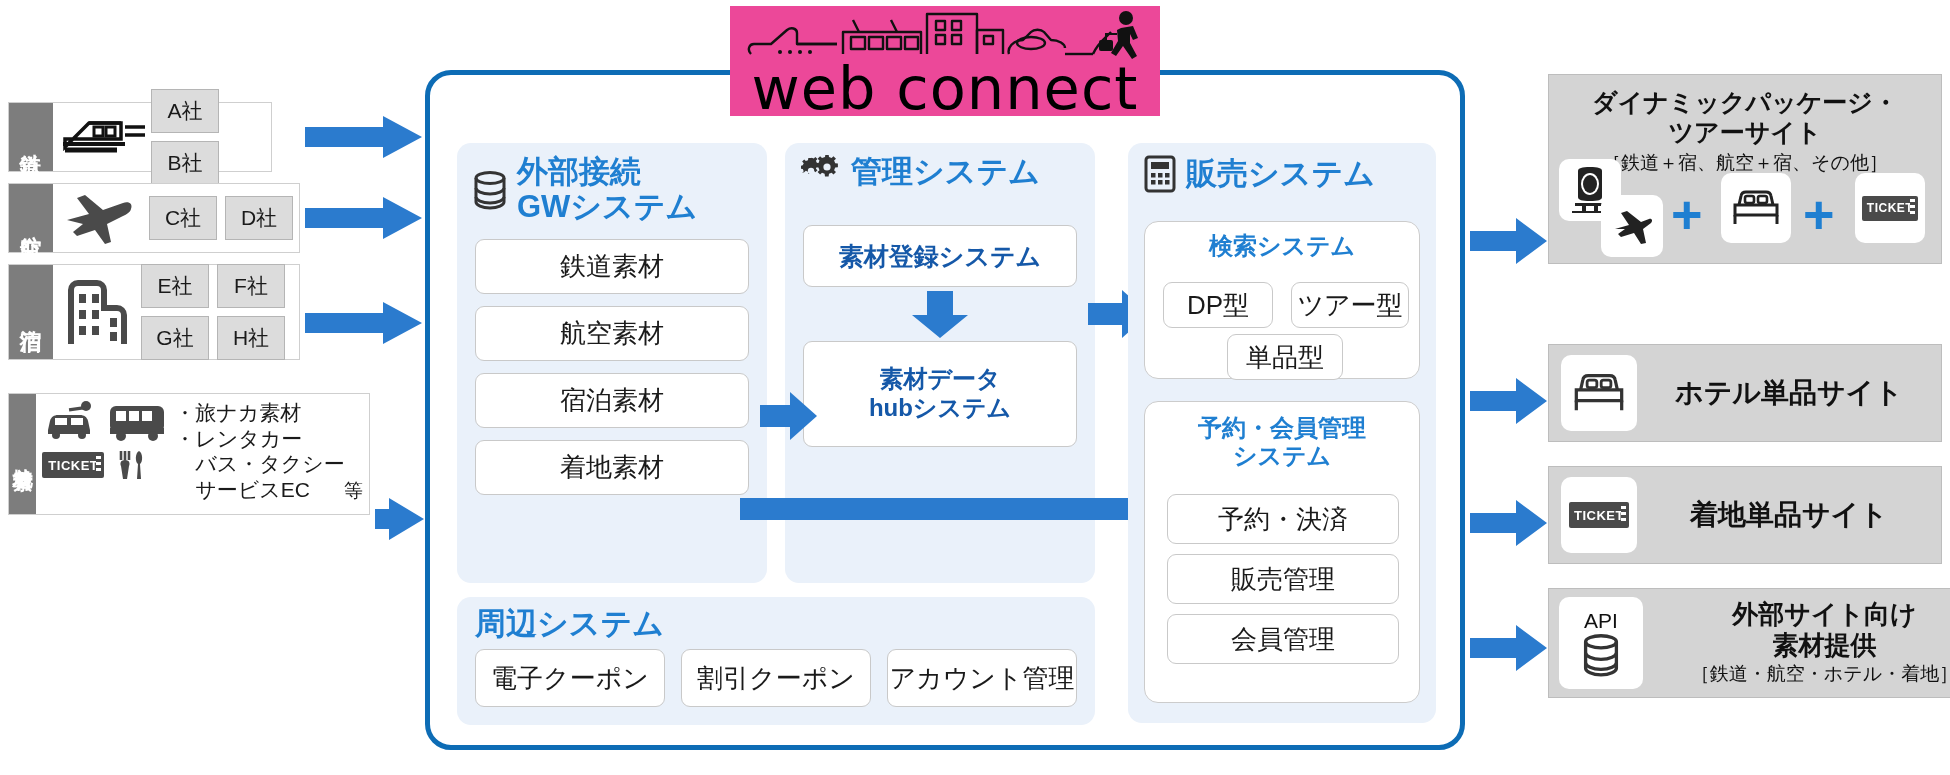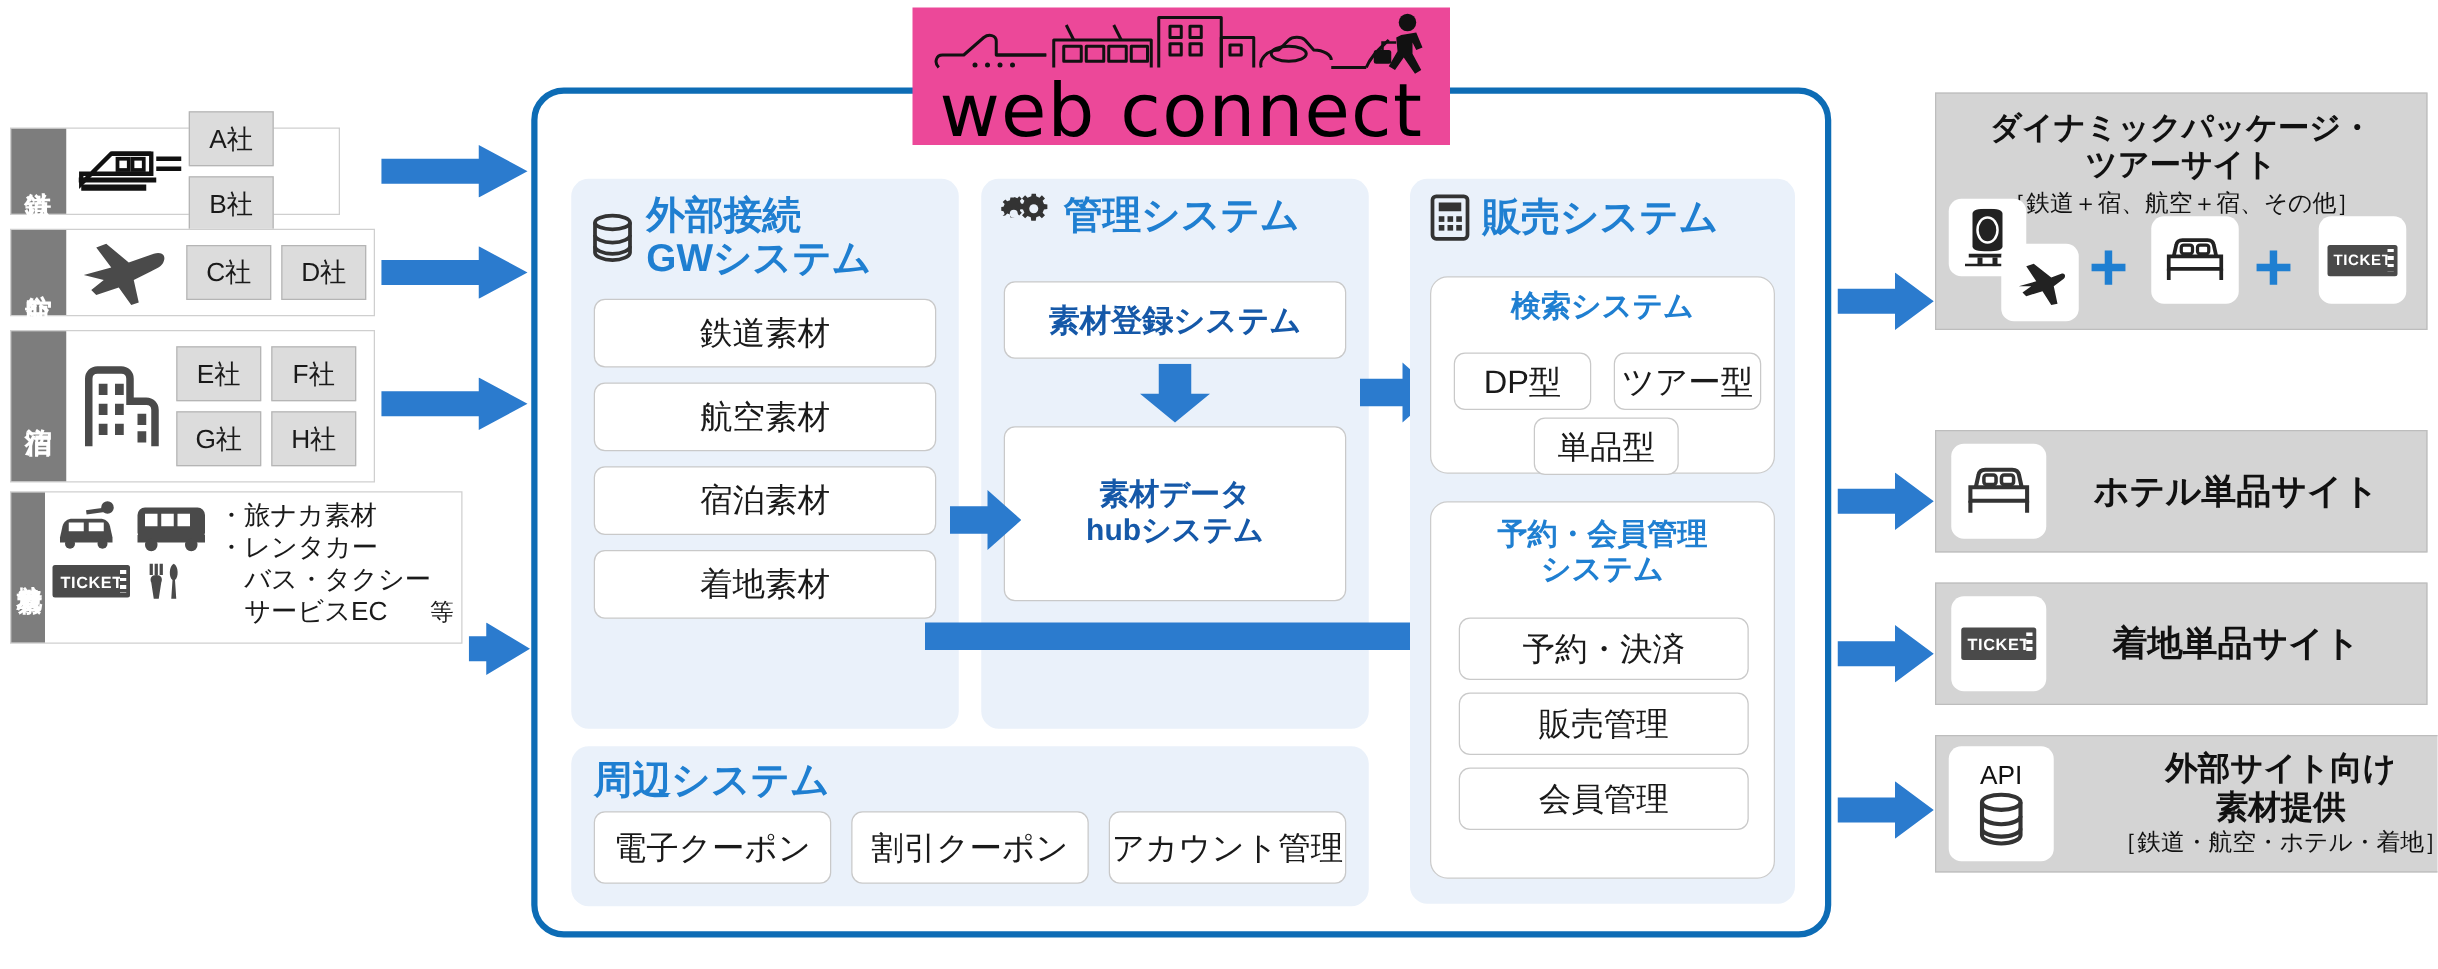--- a/index.html
+++ b/index.html
@@ -111,21 +111,21 @@
           <path d="M8 30 L30 24 L18 8 L26 5 L44 20 L64 13 C70 11 74 14 72 19 C71 23 66 25 62 27 L48 34 L52 52 L46 54 L36 40 L18 46 L14 42 L24 34 Z" fill="#4a4a4a"></path>
         </svg>
       </div>
       <div class="co-grid">
         <div class="co-box">C社</div>
         <div class="co-box">D社</div>
       </div>
     </div>
   </div>
 
-  <div class="src-row" style="left:8px; top:264px; width:292px; height:122px;">
+  <div class="src-row" style="left:8px; top:264px; width:292px; height:96px;">
     <div class="src-tab">
       <span>宿泊</span>
     </div>
     <div class="src-body">
       <div class="src-icon">
         <svg width="76" height="80" viewBox="0 0 76 80">
           <path d="M12 72 L12 18 C12 14 15 11 19 11 L38 11 C42 11 45 14 45 18 L45 36
                    L58 36 C62 36 65 39 65 43 L65 72" fill="none" stroke="#4a4a4a" stroke-width="6"></path>
           <rect x="20" y="22" width="7" height="9" fill="#4a4a4a"></rect>
           <rect x="33" y="22" width="7" height="9" fill="#4a4a4a"></rect>
@@ -290,21 +290,21 @@
       <div class="panel-title">管理システム</div>
     </div>
     <div class="item blue" style="position:absolute; left:18px; top:82px; width:274px; height:62px; font-size:25px;">素材登録システム</div>
 
     <div class="arrow" style="left:126px; top:148px;">
       <svg width="58" height="48" viewBox="0 0 58 48">
         <path d="M16 0 L42 0 L42 24 L57 24 L29 47 L1 24 L16 24 Z" fill="#2b7bce"></path>
       </svg>
     </div>
 
-    <div class="item blue2" style="position:absolute; left:18px; top:198px; width:274px; height:140px;
+    <div class="item blue2" style="position:absolute; left:18px; top:198px; width:274px; height:106px;
                 flex-direction:column; ">
       <div>素材データ</div>
       <div>hubシステム</div>
     </div>
   </div>
 
   <div class="arrow" style="left:760px; top:390px;">
     <svg width="58" height="52" viewBox="0 0 58 52">
       <path d="M0 15 L30 15 L30 2 L57 26 L30 50 L30 37 L0 37 Z" fill="#2b7bce"></path>
     </svg>

